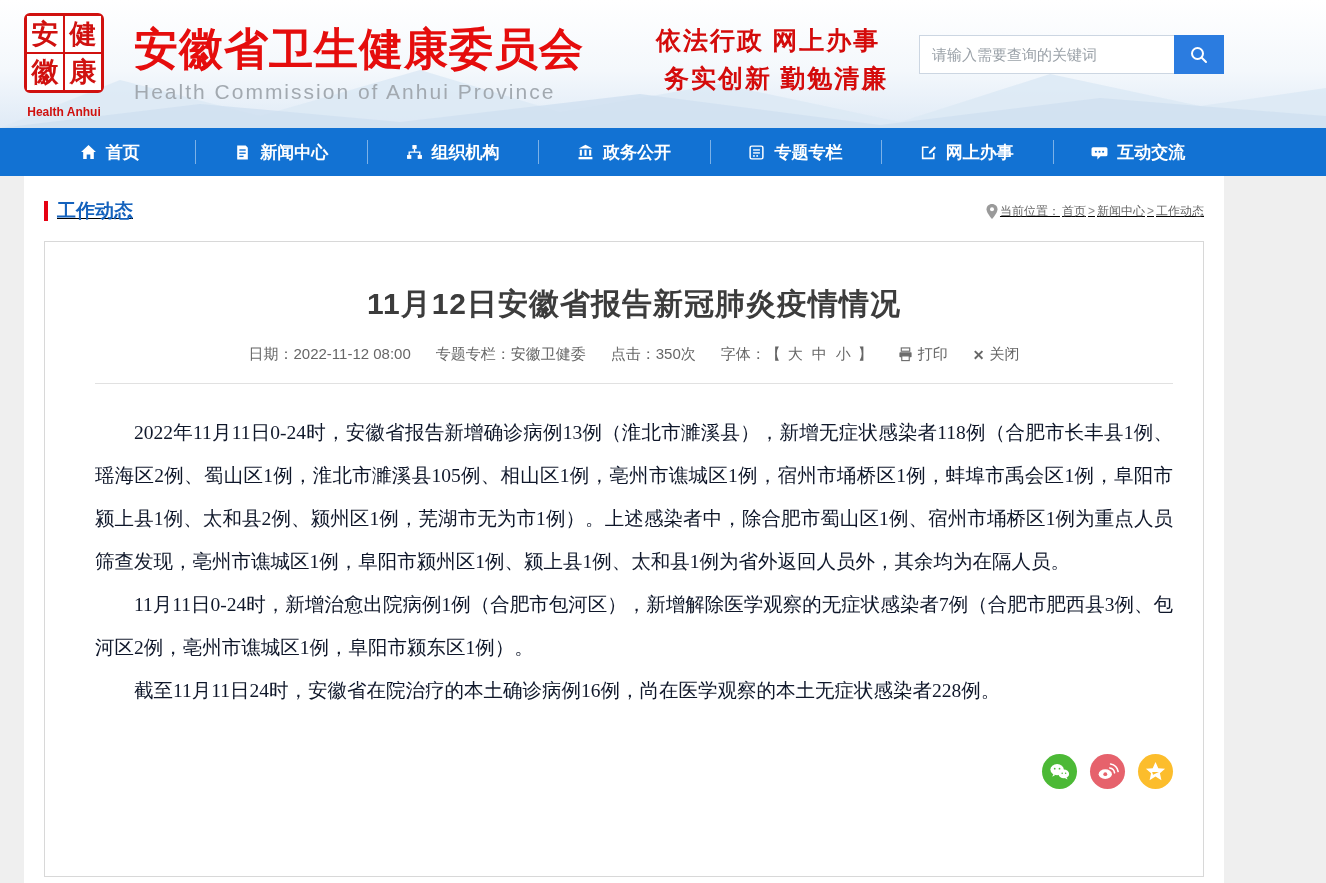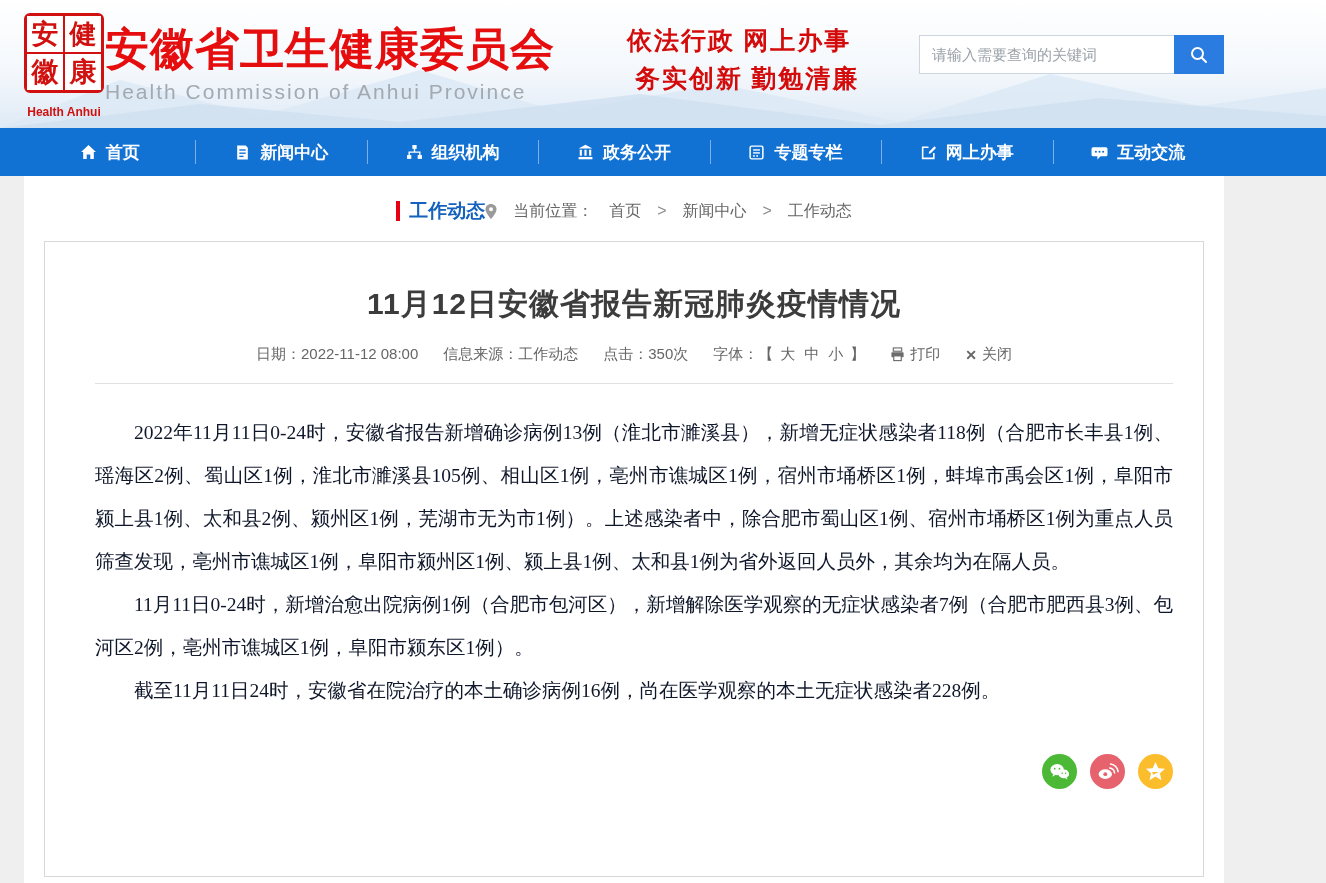--- a/index.html
+++ b/index.html
@@ -13,21 +13,21 @@
   .header-inner { position:relative; width:1200px; margin-left:24px; height:100%;
     display:flex; align-items:center; }
 
   .logo-wrap { display:flex; flex-direction:column; align-items:center; margin-top:4px; }
   .logo-seal { width:80px; height:80px; border:3px solid #d0110f; border-radius:6px;
     background:#d0110f; display:grid; grid-template-columns:1fr 1fr; grid-template-rows:1fr 1fr; gap:2px; }
   .logo-cell { background:#fff; display:flex; align-items:center; justify-content:center;
     color:#d0110f; font-weight:bold; font-size:27px; font-family:"Liberation Serif",serif; }
   .logo-caption { color:#d0110f; font-size:12px; font-weight:bold; margin-top:12px; }
 
-  .title-block { margin-left:1px; }
+  .title-block { margin-left:30px; }
   .site-title { color:#e50d0d; font-size:44px; font-weight:900; letter-spacing:1px; line-height:1.15; }
   .site-subtitle { color:#a2a9b0; font-size:21px; letter-spacing:2px; margin-top:6px; }
 
   .slogan { margin-left:72px; margin-top:-8px; color:#d40b0b; font-weight:bold; font-size:25px;
     line-height:38px; letter-spacing:2px; font-family:"Liberation Serif",serif; white-space:nowrap; }
   .slogan-l2 { margin-left:8px; }
 
   .search-box { margin-left:auto; align-self:flex-start; margin-top:35px; display:flex;border-radius:11px; }
   .search-input { width:255px; height:39px; border:1px solid #ccd6e2; border-right:none;
     padding:0 12px; font-size:15px; color:#333; outline:none; background:#fff; }
@@ -41,25 +41,25 @@
   .nav-item { flex:1; display:flex; align-items:center; justify-content:center; gap:9px;
     color:#fff; font-size:17px; font-weight:bold; cursor:pointer; position:relative; }
   .nav-item + .nav-item::before { content:''; position:absolute; left:0; top:12px; height:24px;
     width:1px; background:rgba(255,255,255,.45); }
   .nav-item svg { flex:none; }
 
   
   .page-body { background:#efefef; height:707px; }
   .main-container { width:1200px; margin-left:24px; background:#fff; height:707px; }
 
-  .section-header { display:flex; align-items:center; justify-content:center;
-    padding:22px 20px 17px 20px; }
+  .section-header { display:flex; align-items:center; justify-content:space-between;
+    padding:22px 20px 17px 20px;text-decoration:underline; }
   .section-title { display:flex; align-items:center; gap:9px; font-size:19px; font-weight:bold; color:#1462bd; }
   .red-bar { width:4px; height:20px; background:#e60012; }
-  .breadcrumb { display:flex; align-items:center; gap:16px; color:#666; font-size:16px; }
+  .breadcrumb { display:flex; align-items:center; gap:2px; color:#666; font-size:12px; }
   .crumb-link { cursor:pointer; }
   .crumb-sep { color:#888; }
 
   .article-card { margin:0 20px; background:#fff; border:1px solid #d8d8d8;
     min-height:636px; padding:42px 30px 30px 50px; }
   .article-title { text-align:center; color:#3c3c3c; font-size:30px; font-weight:bold; letter-spacing:1px; }
   .article-meta { margin-top:20px; display:flex; justify-content:center; align-items:center;
     gap:25px; color:#666; font-size:15px; }
   .meta-item { display:flex; align-items:center; gap:5px; }
   .font-size-link { cursor:pointer; margin:0 2px; }
@@ -201,21 +201,21 @@
         <span class="crumb-sep">&gt;</span>
         <span>工作动态</span>
       </div>
     </div>
 
     <div class="article-card">
       <h1 class="article-title">11月12日安徽省报告新冠肺炎疫情情况</h1>
 
       <div class="article-meta">
         <span class="meta-item">日期：2022-11-12 08:00</span>
-        <span class="meta-item">信息来源：工作动态</span>
+        <span class="meta-item">专题专栏：安徽卫健委</span>
         <span class="meta-item">点击：350次</span>
         <span class="meta-item">
           <span>字体：【</span>
           <span class="font-size-link">大</span>
           <span class="font-size-link">中</span>
           <span class="font-size-link">小</span>
           <span>】</span>
         </span>
         <span class="meta-action">
           <svg width="15" height="15" viewBox="0 0 16 16">

